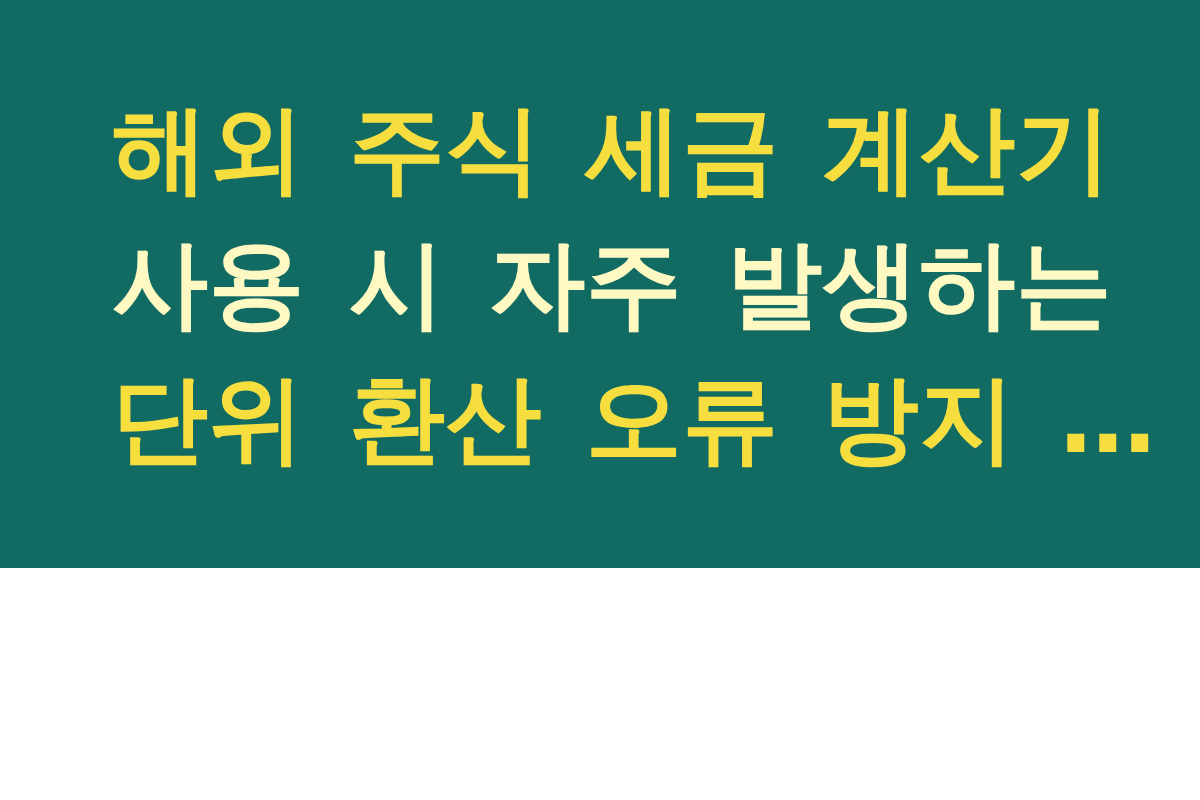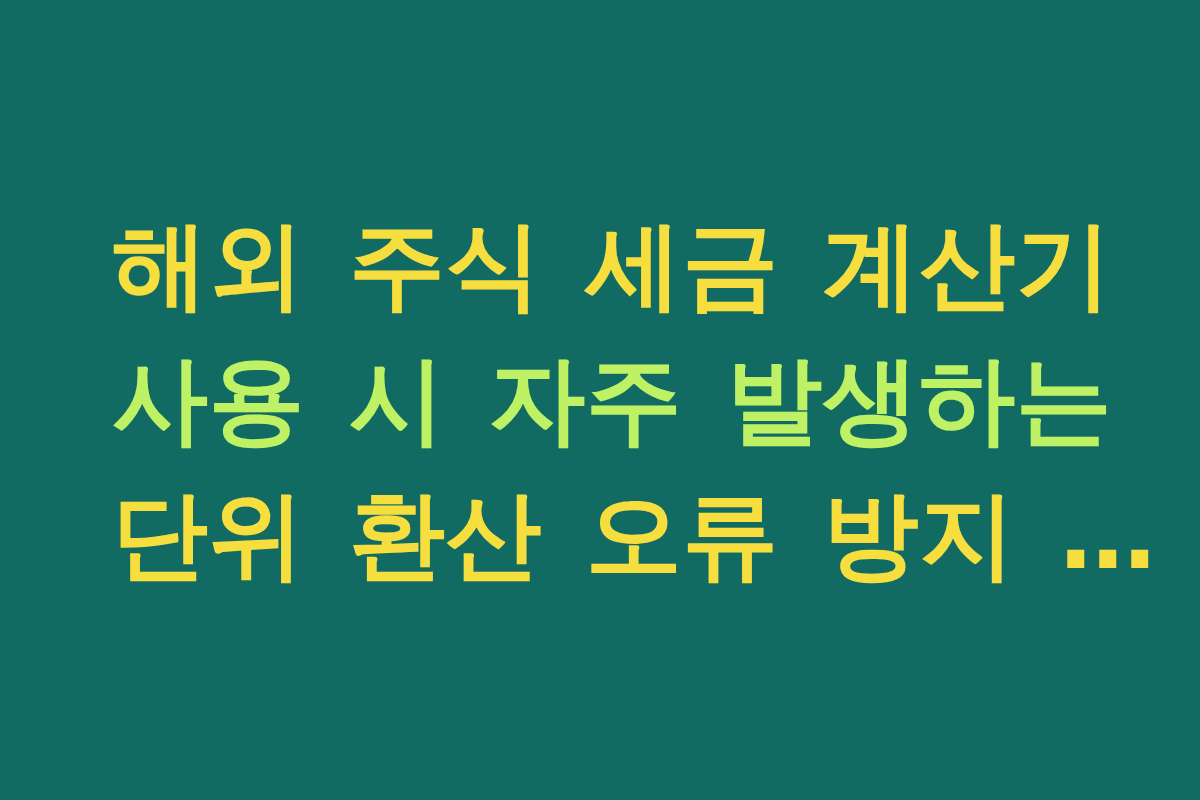--- a/index.html
+++ b/index.html
@@ -11,21 +11,21 @@
   body {
     width: 1200px;
     height: 800px;
     overflow: hidden;
     font-family: "Liberation Sans", sans-serif;
   }
 
   .card {
     position: relative;
     width: 1200px;
-    height: 800px;
+    height: 568px;
     box-sizing: border-box;
     background: #116B63;
     display: flex;
     flex-direction: column;
     justify-content: center;
     align-items: flex-start;
     padding: 0 100px 0 112px;
   }
 
   .headline {
@@ -55,19 +55,19 @@
 </style>
 </head>
 <body>
 
 <div class="card" style="background: rgb(17, 107, 99);">
 
   <div class="headline">
 
     <span class="headline-line" style="color: rgb(247, 222, 63);">해외 주식 세금 계산기</span>
 
-    <span class="headline-line" style="color: #bef264;">사용 시 자주 발생하는</span>
+    <span class="headline-line" style="color: #fef9c3;">사용 시 자주 발생하는</span>
 
     <span class="headline-line is-truncated" style="color: rgb(247, 222, 63); text-align: right;">단위 환산 오류 방지 …</span>
 
   </div>
 
 </div>
 
 </body></html>

